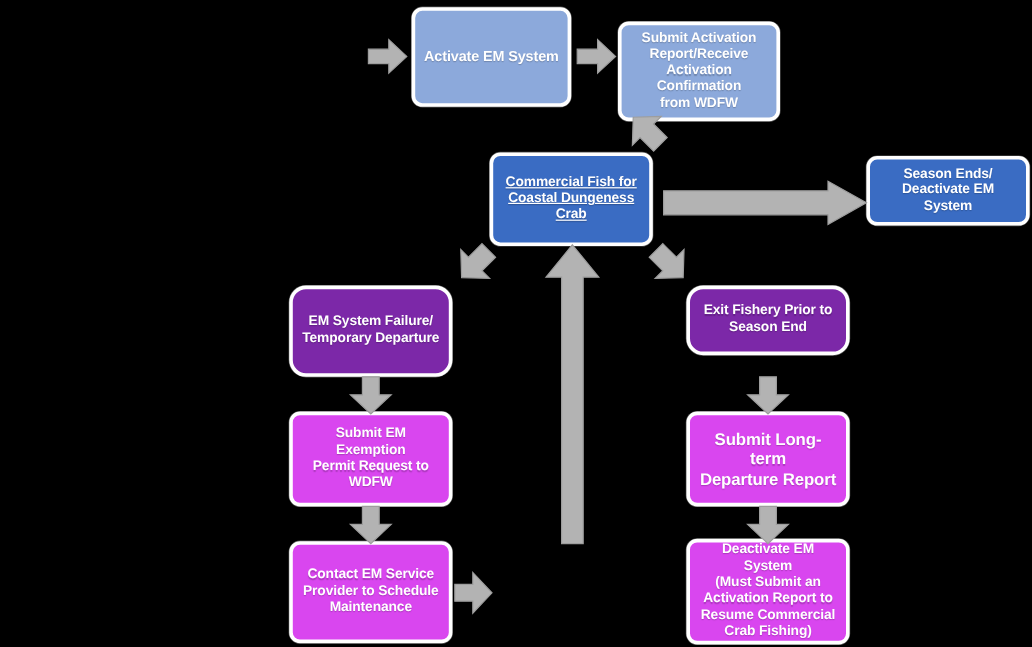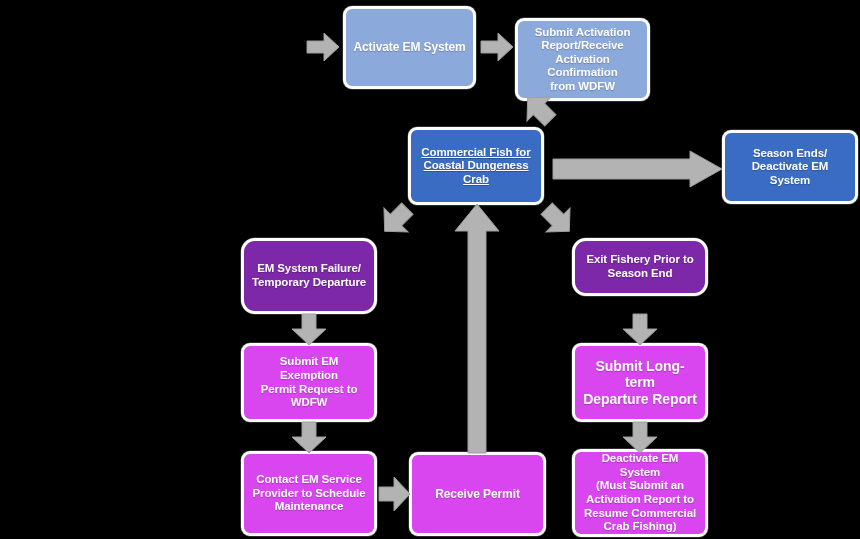--- a/index.html
+++ b/index.html
@@ -67,21 +67,21 @@
 Report/Receive
 Activation Confirmation
 from WDFW</span>
   </div>
 
   <div class="node darkblue" style="left:408px; top:127px; width:136px; height:78px; font-size:11.5px;text-decoration:underline;">
     <span class="label">Commercial Fish for
 Coastal Dungeness Crab</span>
   </div>
 
-  <div class="node darkblue" style="left:722px; top:130px; width:136px; height:74px; font-size:11.5px;">
+  <div class="node darkblue" style="left:722px; top:130px; width:136px; height:58px; font-size:11.5px;">
     <span class="label">Season Ends/
 Deactivate EM System</span>
   </div>
 
   <div class="node purple" style="left:241px; top:238px; width:136px; height:76px; font-size:11.5px;">
     <span class="label">EM System Failure/
 Temporary Departure</span>
   </div>
 
   <div class="node purple" style="left:572px; top:238px; width:136px; height:58px; font-size:11.5px;">
@@ -99,23 +99,20 @@
     <span class="label">Submit Long-term
 Departure Report</span>
   </div>
 
   <div class="node peach" style="left:241px; top:451px; width:136px; height:85px; font-size:11.5px;text-align:center;">
     <span class="label">Contact EM Service
 Provider to Schedule
 Maintenance</span>
   </div>
 
-  <div class="node peach" style="left:409px; top:452px; width:137px; height:84px; font-size:12px;">
-    <span class="label">Receive Permit</span>
-  </div>
 
   <div class="node peach" style="left:572px; top:449px; width:136px; height:88px; font-size:11.5px;">
     <span class="label">Deactivate EM System
 (Must Submit an
 Activation Report to
 Resume Commercial
 Crab Fishing)</span>
   </div>
 
   <div class="arrow" style="left:305px; top:31px; width:36px; height:32px;">

